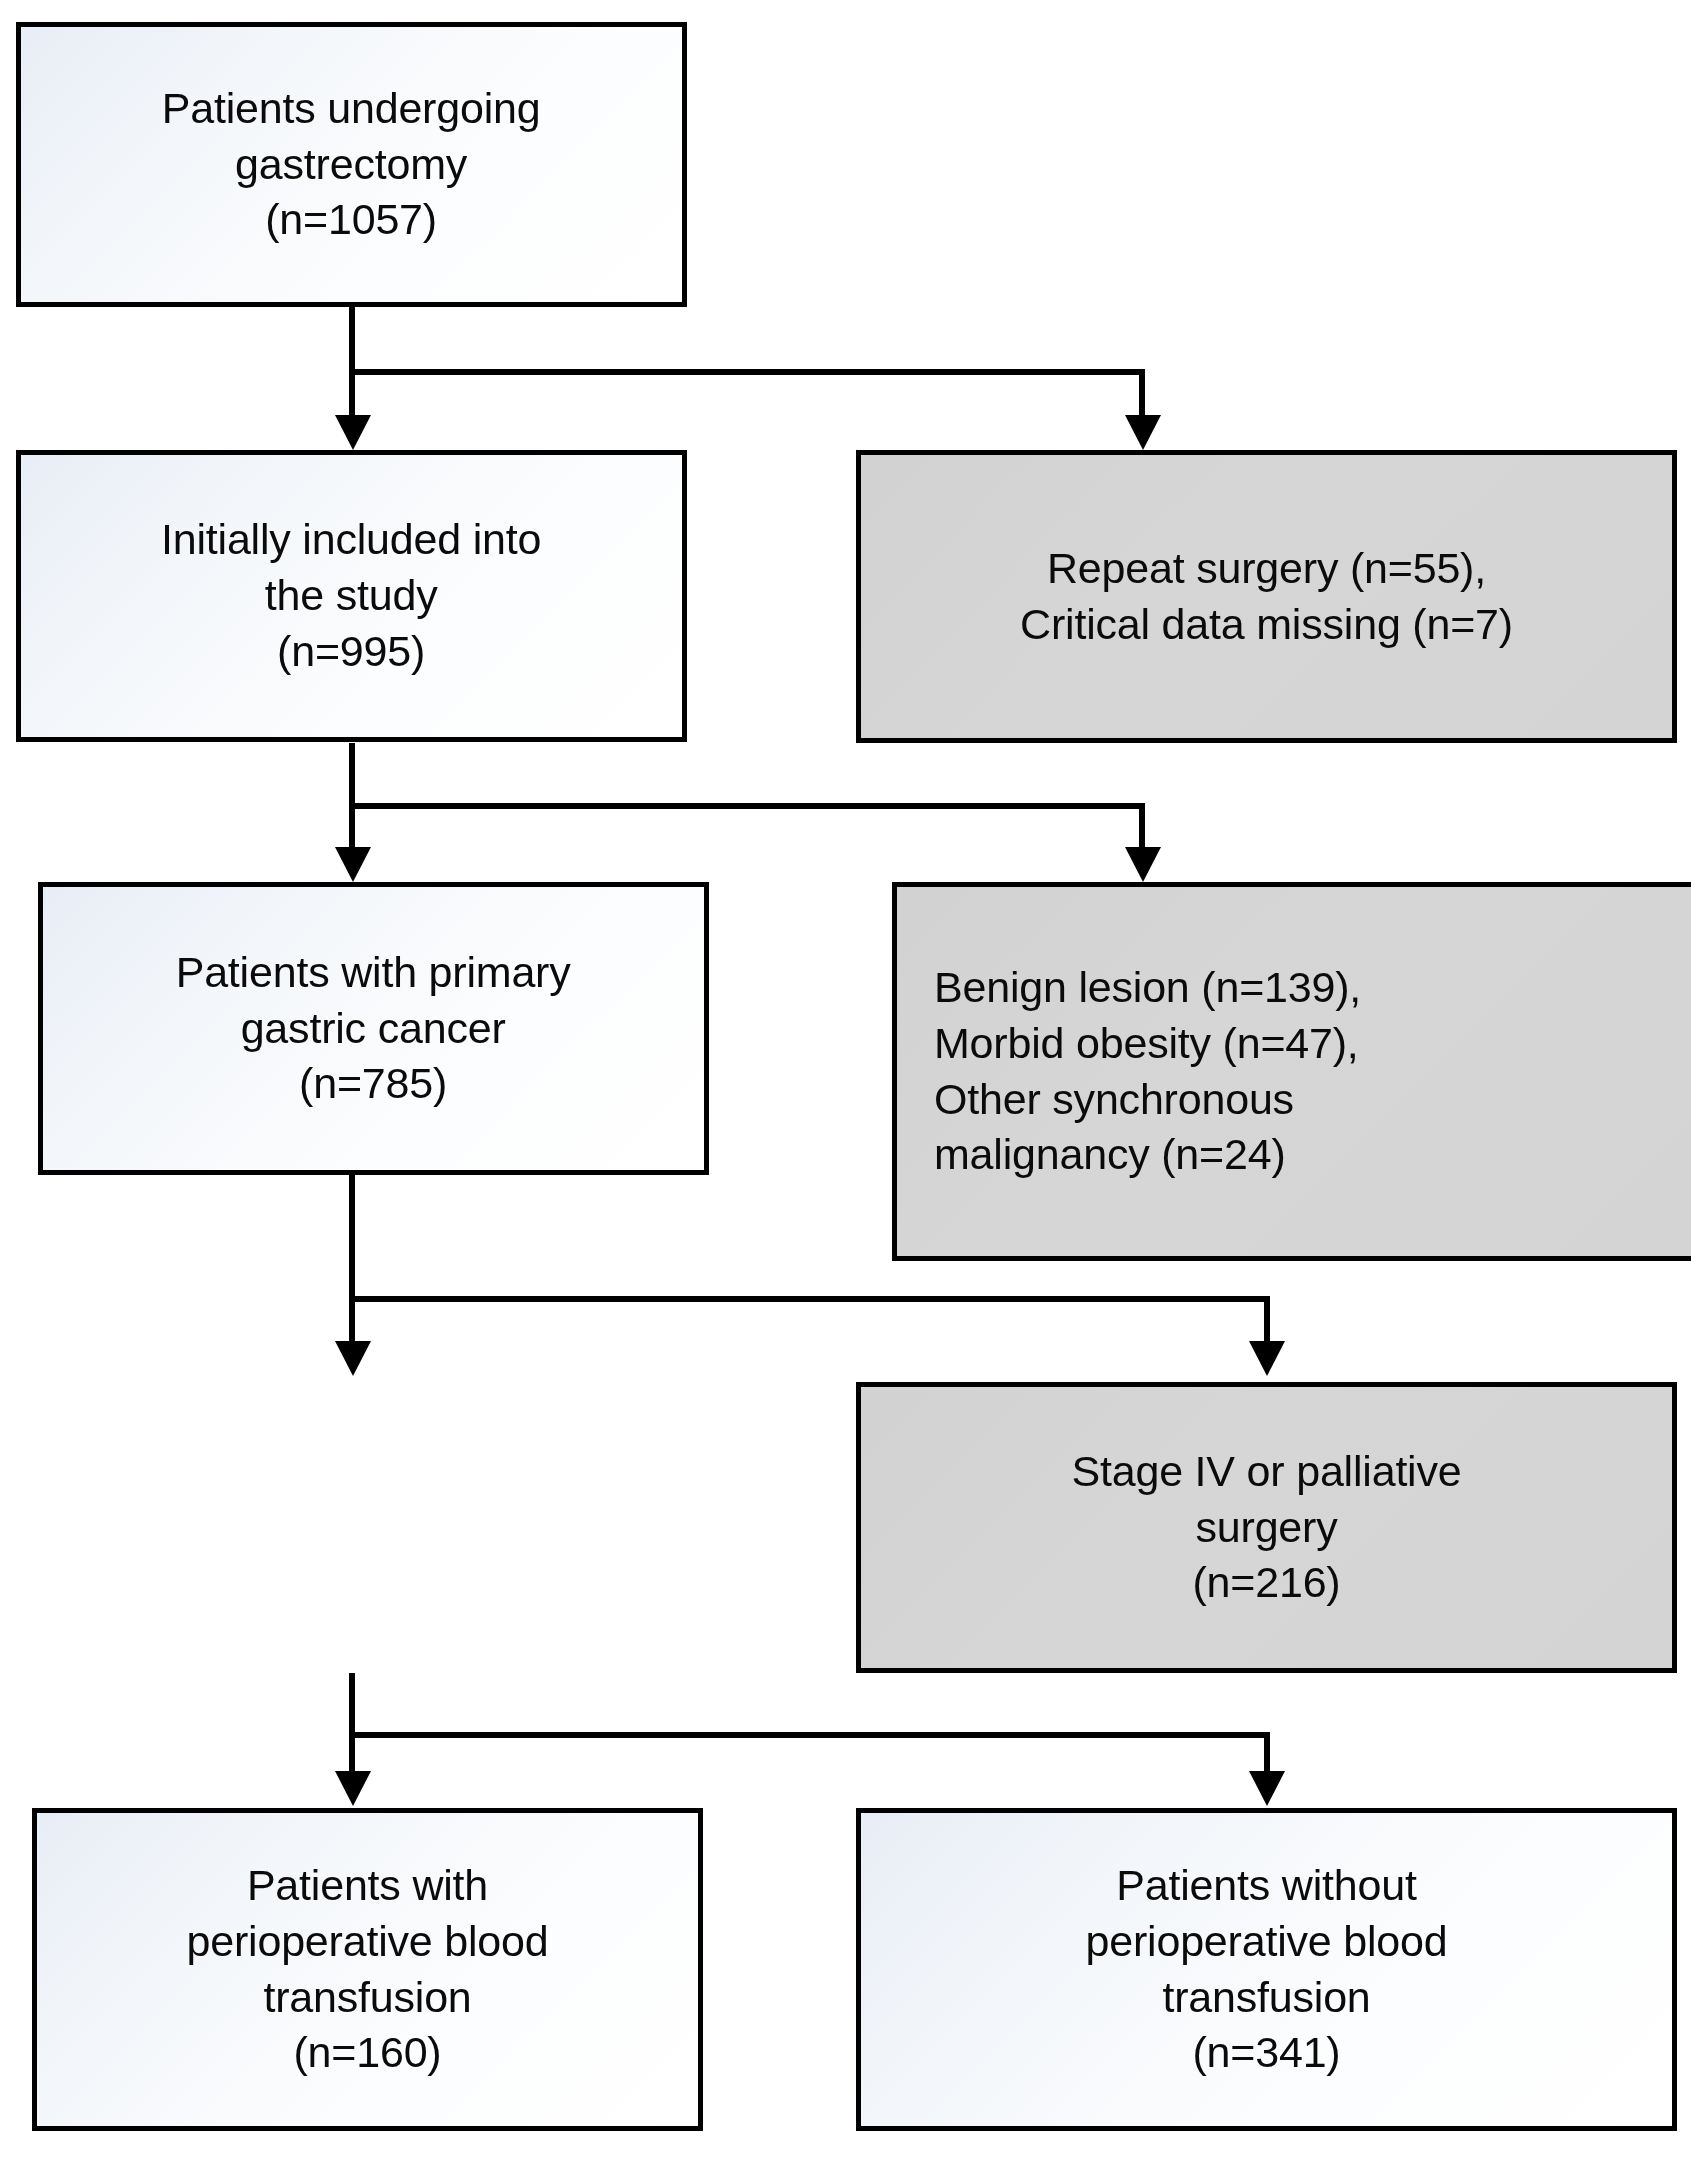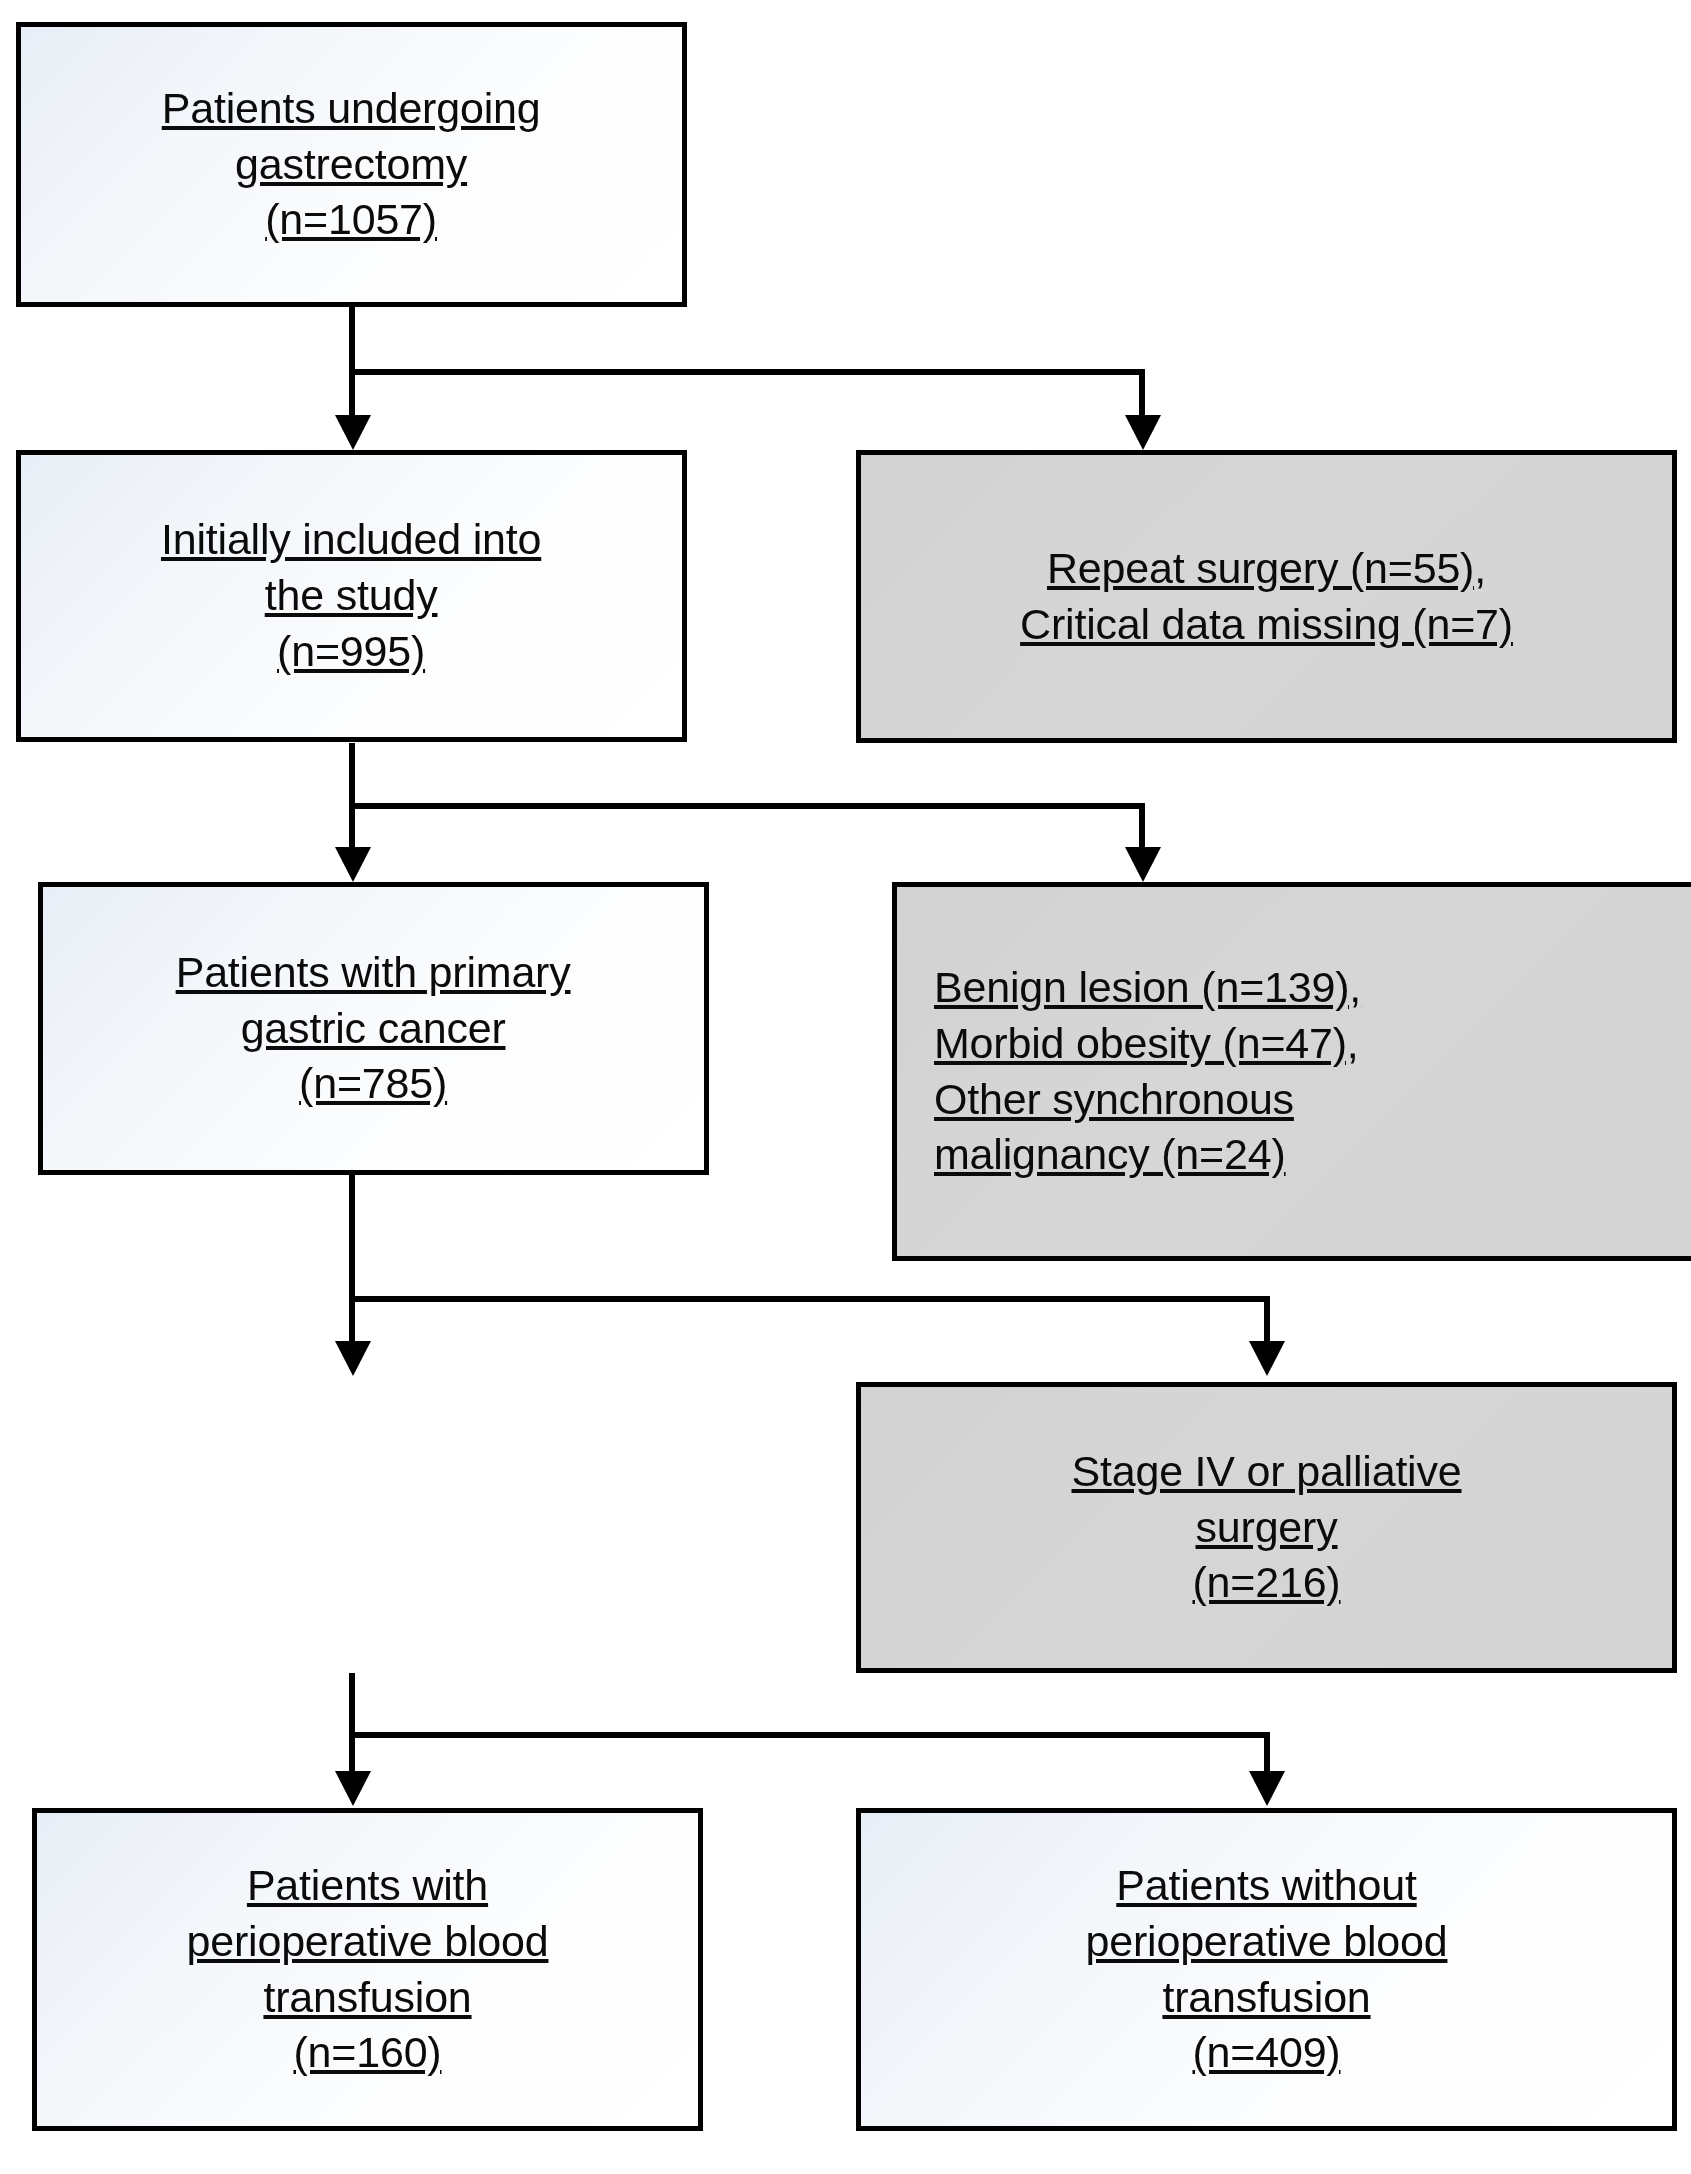--- a/index.html
+++ b/index.html
@@ -37,21 +37,20 @@
   .node.fill-light {
     background: linear-gradient(135deg, #e8eef6 0%, #f3f6fa 28%, #fcfdfe 62%, #ffffff 100%);
   }
   .node.fill-gray {
     background: linear-gradient(135deg, #d2d2d2 0%, #d6d6d6 40%, #d4d4d4 100%);
   }
   .node-text {
     display: block;
     padding: 0 15.6px;
     white-space: pre-line;
-    text-decoration: underline;
   }
   .node.align-left {
     justify-content: flex-start;
     text-align: left;
   }
   .node.align-left .node-text {
     padding-left: 37px;
   }
 
   
@@ -145,17 +144,17 @@
     <span class="node-text">Patients with
 perioperative blood
 transfusion
 (n=160)</span>
   </div>
 
   <div class="node fill-light" style="left:856px; top:1808px; width:821px; height:323px;">
     <span class="node-text">Patients without
 perioperative blood
 transfusion
-(n=409)</span>
+(n=341)</span>
   </div>
 
 </div>
 
 
 </body></html>

